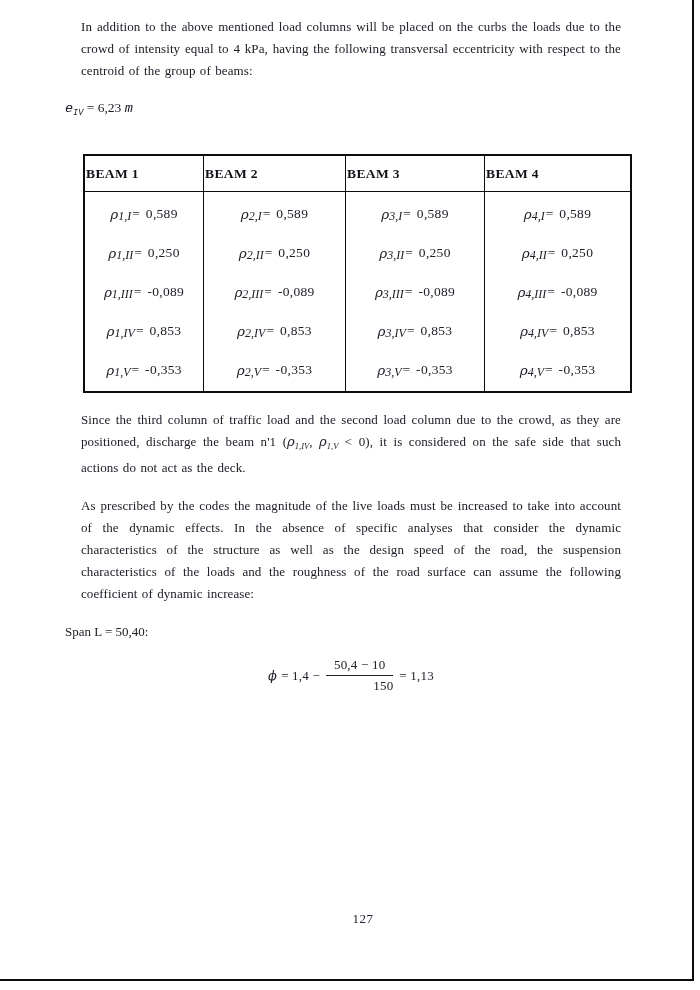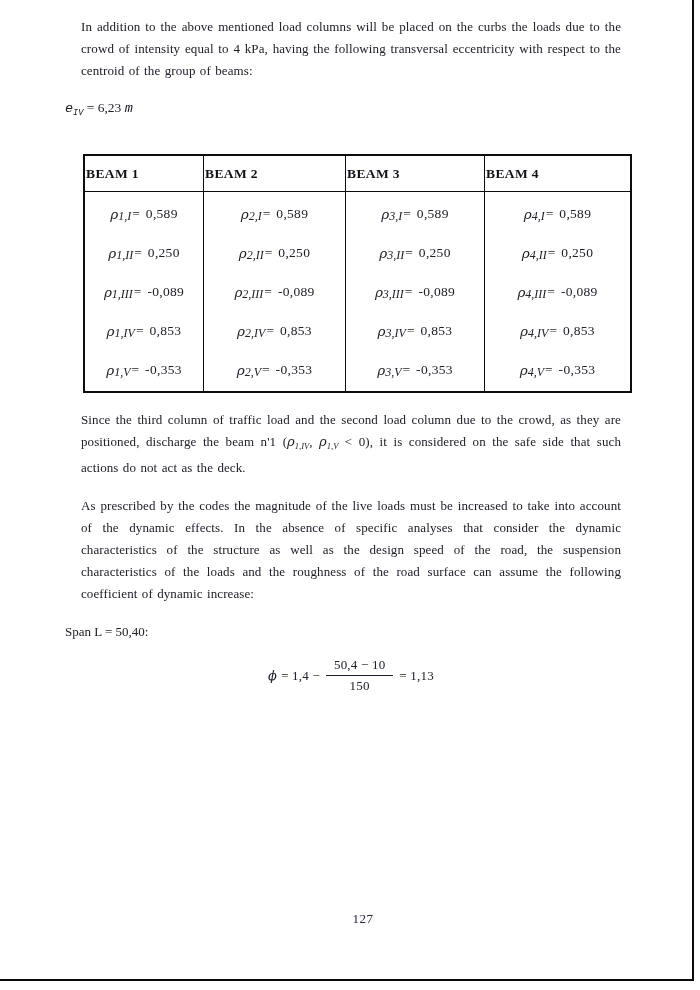--- a/index.html
+++ b/index.html
@@ -55,21 +55,21 @@
 
   .span-label{margin-top:0;font-size:13px;line-height:22px;}
 
   .formula{
     margin-top:6px;display:flex;align-items:center;justify-content:center;
     font-size:13px;letter-spacing:0.2px;
   }
   .formula .phi{font-style:italic;font-family:"DejaVu Serif",serif;margin-right:4px;}
   .frac{display:inline-block;text-align:center;margin:8px 6px;vertical-align:middle;}
   .frac .num{display:block;padding:0 8px 2px 8px;border-bottom:1.5px solid #20202b;}
-  .frac .den{display:block;padding-top:2px;}
+  .frac .den{display:block;padding-top:2px;text-align:right;}
 
   .page-number{
     position:absolute;left:16px;top:911px;width:694px;text-align:center;
     font-size:13px;color:#23233a;letter-spacing:0.5px;
   }
 </style>
 </head>
 <body>
 
 <div class="frame-line" id="frame-right"></div>

